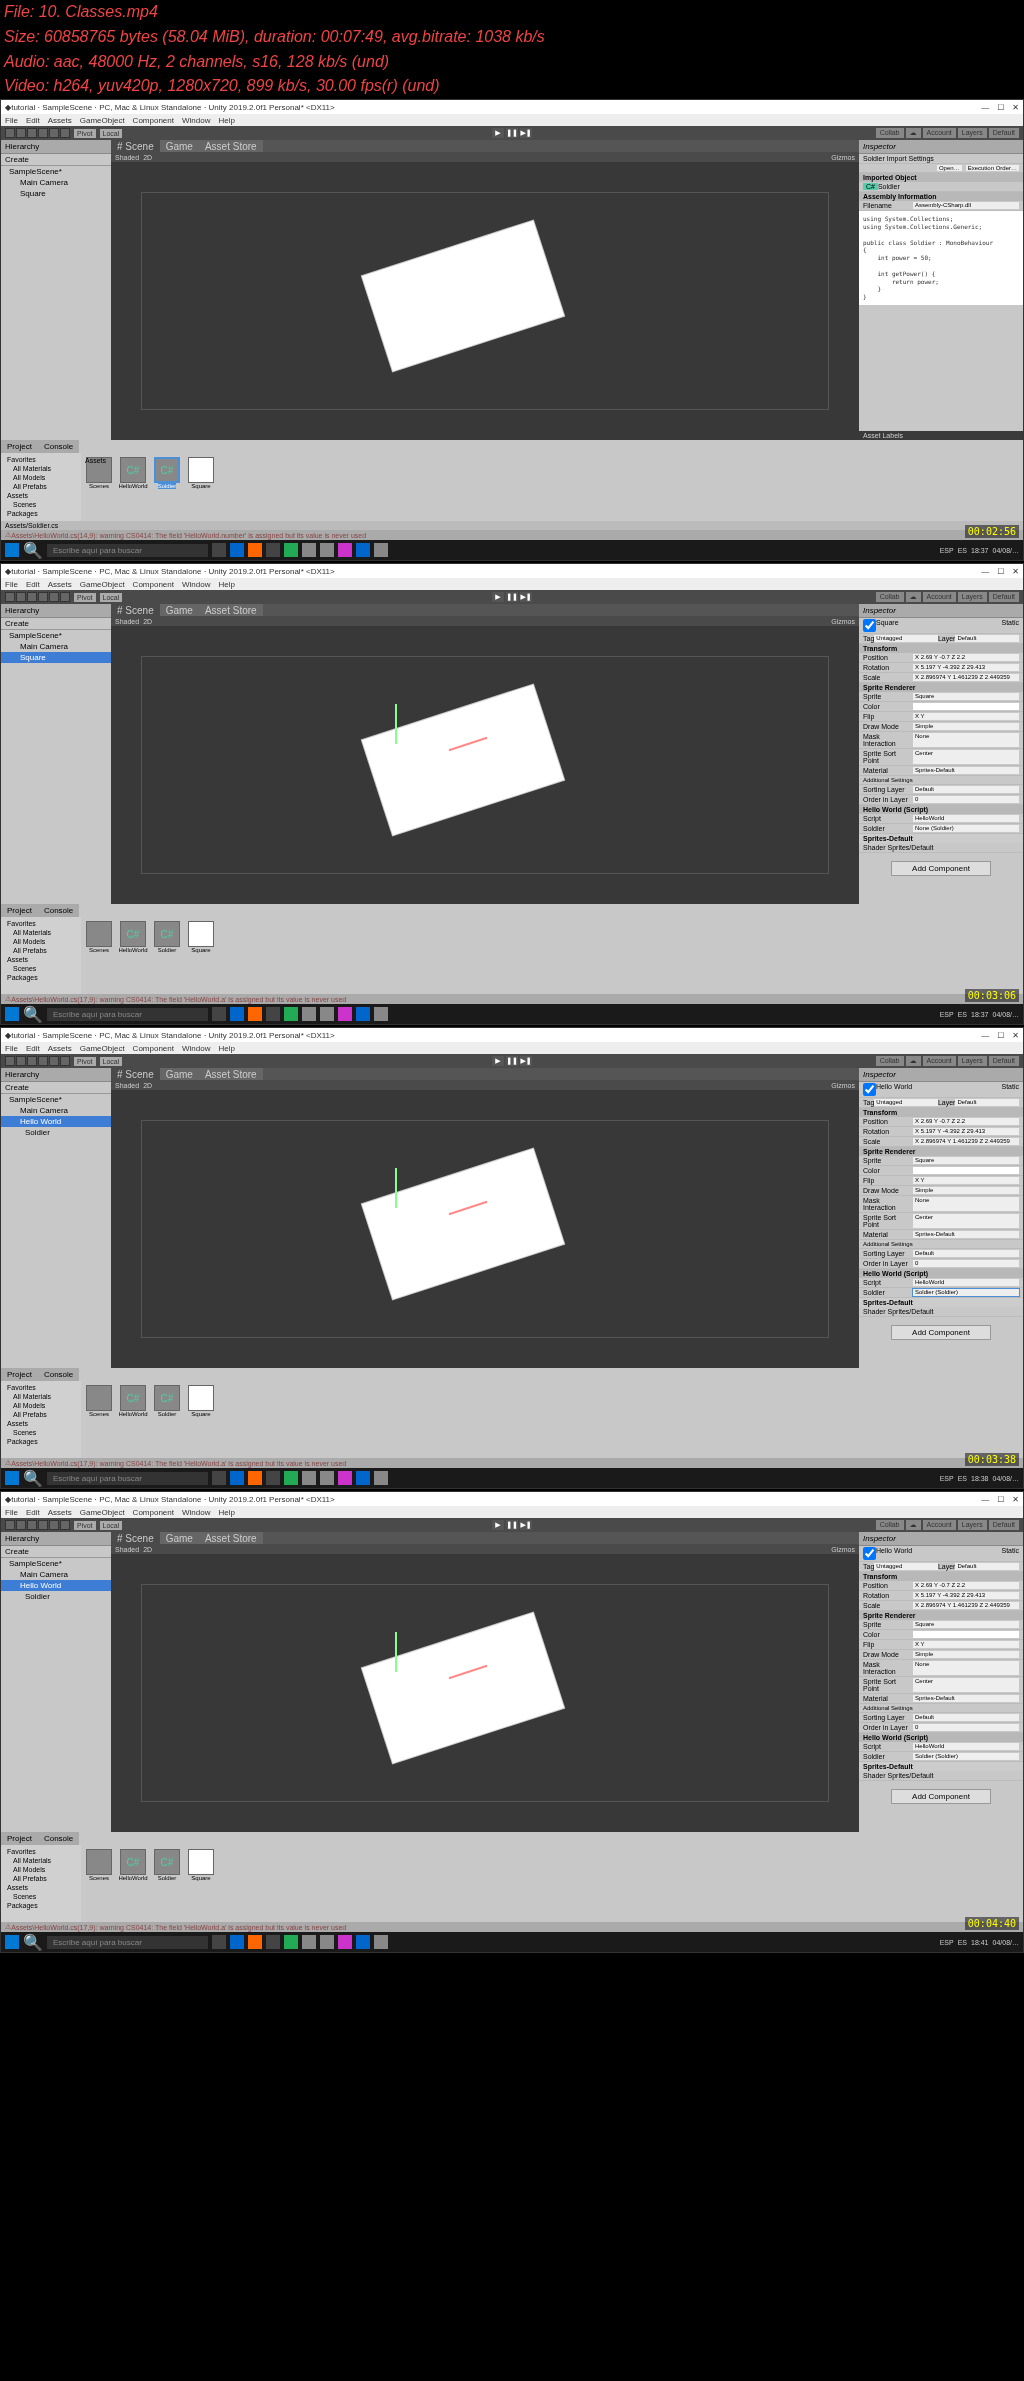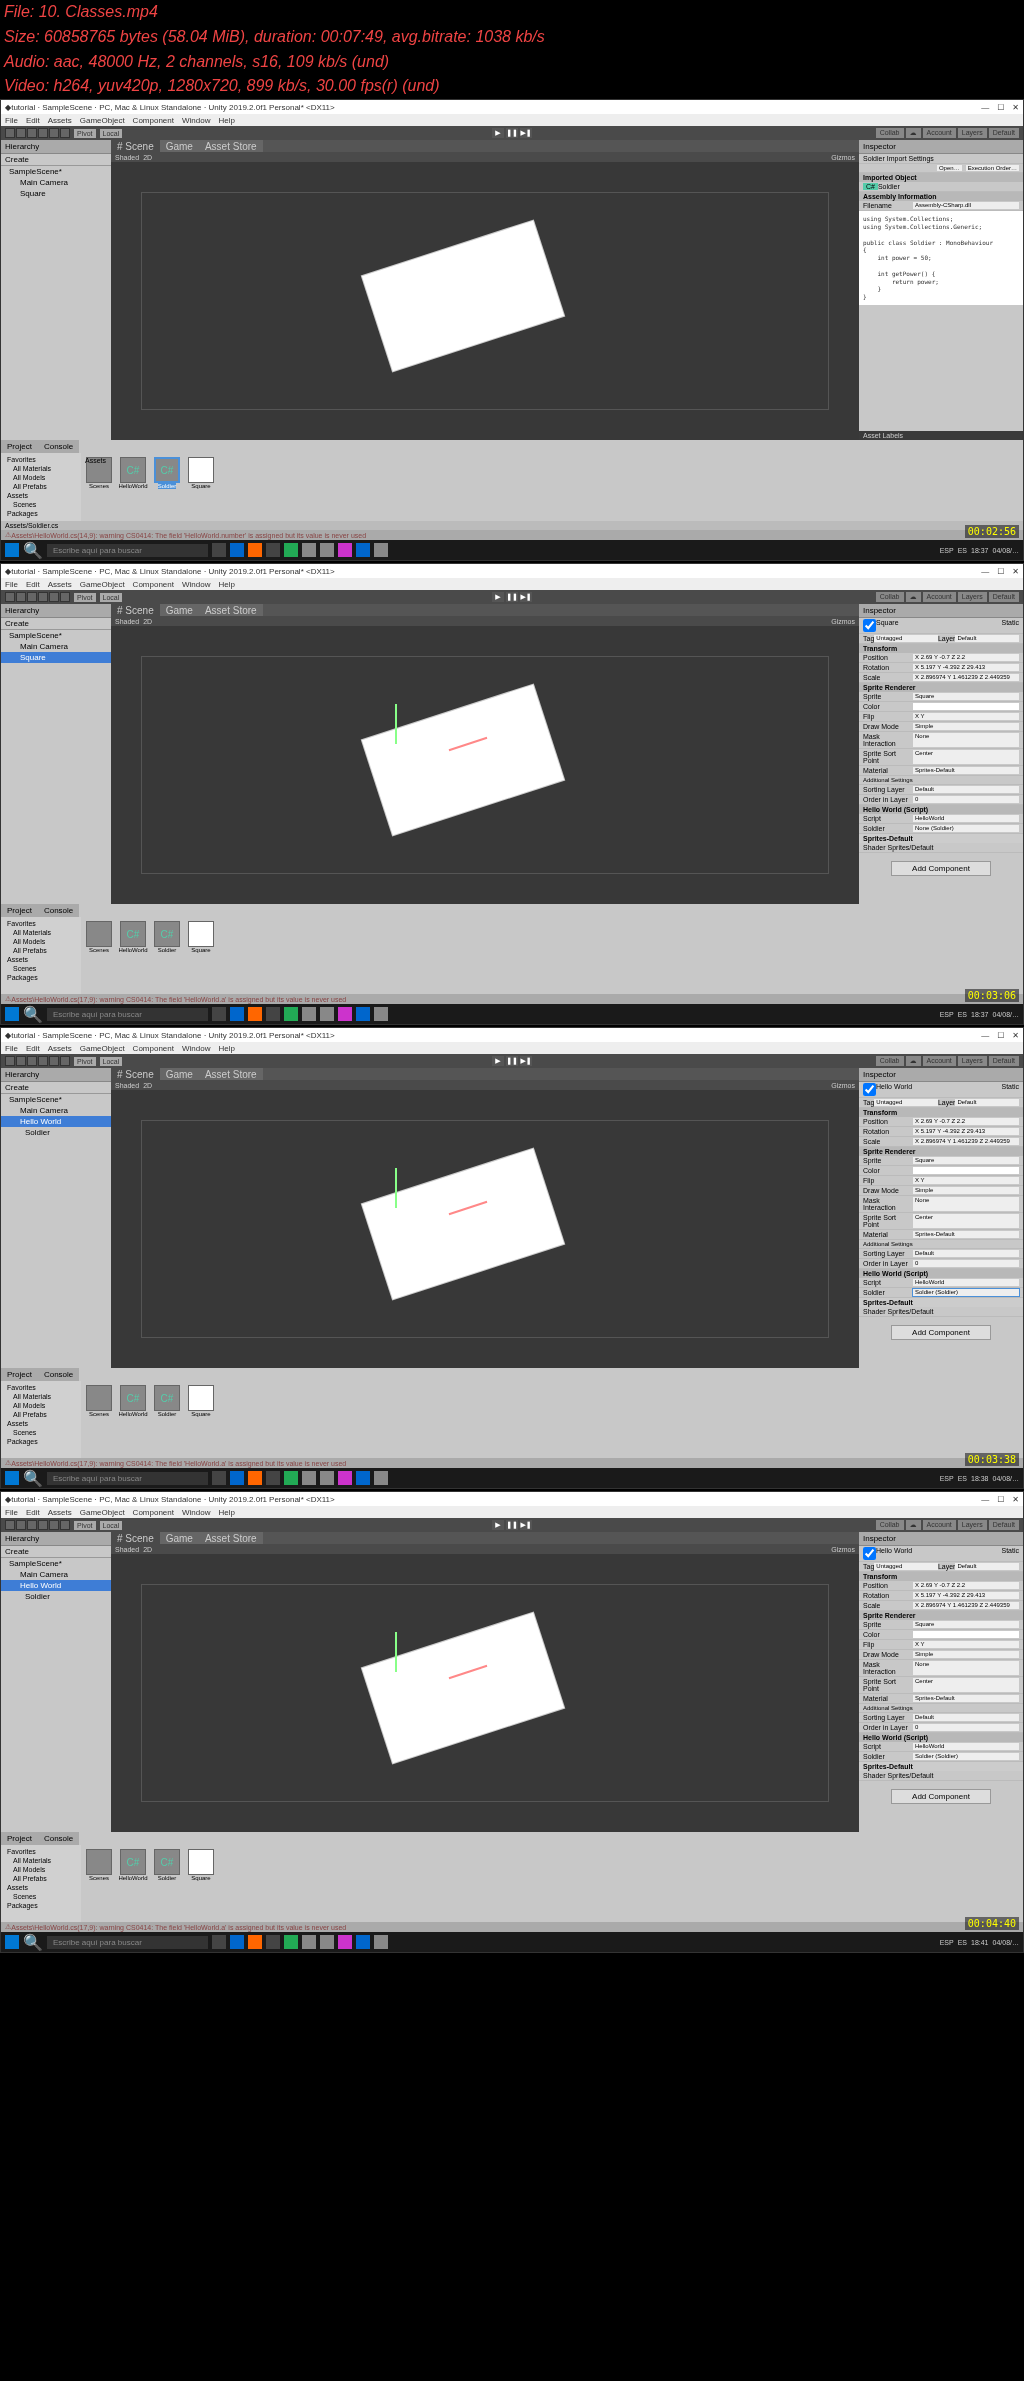--- a/index.html
+++ b/index.html
@@ -30,21 +30,21 @@
 .scene-tab { padding: 1px 6px; background: #666; color: #ccc; }
 .scene-tab.active { background: #4a4a4a; }
 .scene-toolbar { background: #4a4a4a; height: 10px; display: flex; align-items: center; padding: 0 4px; font-size: 7px; color: #ccc; gap: 4px; }
 .scene-toolbar .gizmos { margin-left: auto; }
 .viewport { flex: 1; background: #383838; position: relative; overflow: hidden; }
 .vp-border { position: absolute; left: 30px; top: 30px; right: 30px; bottom: 30px; border: 1px solid #555; }
 .white-quad { position: absolute; left: 35%; top: 30%; width: 180px; height: 100px; background: #fff; transform: rotate(-18deg); box-shadow: 0 0 0 1px #ccc; }
 .arrow-green { position: absolute; left: 38%; top: 28%; width: 2px; height: 40px; background: #8f8; }
 .arrow-red { position: absolute; left: 45%; top: 42%; width: 40px; height: 2px; background: #f88; transform: rotate(-18deg); }
 .inspector { width: 164px; background: #c8c8c8; display: flex; flex-direction: column; font-size: 8px; }
-.insp-header { background: #aaa; padding: 2px 4px; font-size: 8px; border-bottom: 1px solid #888; }
+.insp-header { background: #aaa; padding: 2px 4px; font-size: 8px; border-bottom: 1px solid #888; font-style: italic; }
 .insp-row { padding: 1px 4px; font-size: 7px; display: flex; border-bottom: 1px solid #bbb; }
 .insp-row .label { flex: 0 0 50px; }
 .insp-row .val { flex: 1; background: #eee; padding: 0 2px; font-size: 6px; }
 .insp-code { background: #fff; padding: 4px; font-size: 6px; font-family: monospace; line-height: 1.3; color: #333; white-space: pre; }
 .insp-section { background: #b8b8b8; padding: 1px 4px; font-size: 7px; font-weight: bold; }
 .add-comp-btn { margin: 8px auto; padding: 2px 12px; background: #ddd; border: 1px solid #999; font-size: 8px; text-align: center; width: 100px; }
 .bottom-area { display: flex; height: 90px; background: #c8c8c8; }
 .project-panel { flex: 1; display: flex; flex-direction: column; }
 .proj-tabs { display: flex; font-size: 8px; }
 .proj-tab { padding: 2px 6px; background: #aaa; }
@@ -68,21 +68,21 @@
 .task-icon.c5 { background: #888; }
 .task-tray { margin-left: auto; display: flex; gap: 4px; color: #ccc; font-size: 7px; align-items: center; }
 .timestamp-overlay { position: absolute; right: 4px; bottom: 22px; color: #ff0; font-size: 10px; font-family: monospace; background: rgba(0,0,0,0.5); padding: 1px 3px; }
 .asset-labels-bar { background: #3a3a3a; color: #ccc; font-size: 7px; padding: 1px 4px; }
 </style>
 </head>
 <body>
 
 <div class="meta-text">File: 10. Classes.mp4</div>
 <div class="meta-text">Size: 60858765 bytes (58.04 MiB), duration: 00:07:49, avg.bitrate: 1038 kb/s</div>
-<div class="meta-text">Audio: aac, 48000 Hz, 2 channels, s16, 109 kb/s (und)</div>
+<div class="meta-text">Audio: aac, 48000 Hz, 2 channels, s16, 128 kb/s (und)</div>
 <div class="meta-text">Video: h264, yuv420p, 1280x720, 899 kb/s, 30.00 fps(r) (und)</div>
 
 <div class="frame">
   <div class="titlebar">
     <span>◆</span>
     <span>tutorial · SampleScene · PC, Mac &amp; Linux Standalone · Unity 2019.2.0f1 Personal* &lt;DX11&gt;</span>
     <div class="win-btns">
       <span>—</span>
       <span>☐</span>
       <span>✕</span>

